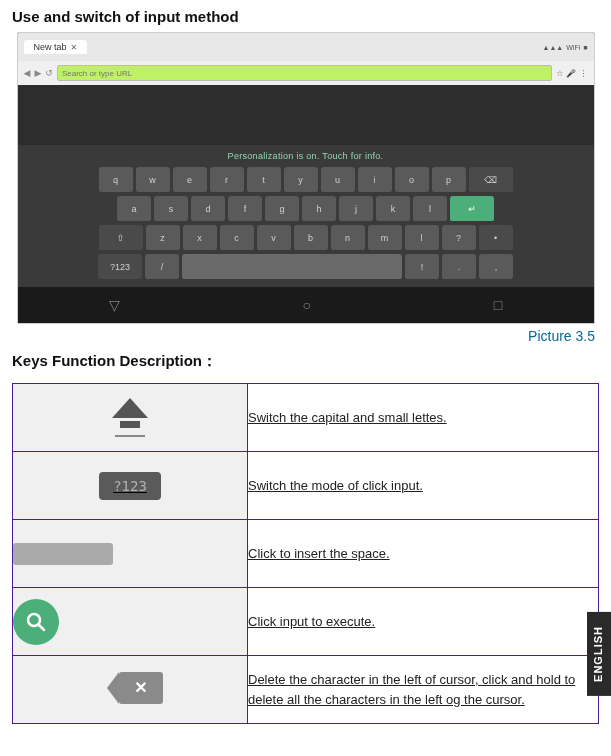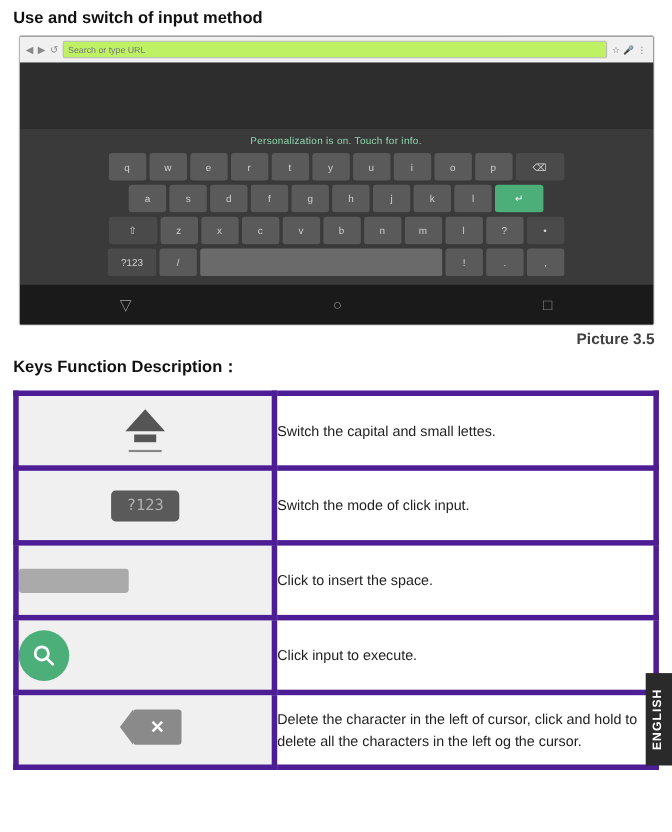--- a/index.html
+++ b/index.html
@@ -156,46 +156,47 @@
     }
     .nav-icon {
       color: #888;
       font-size: 14px;
     }
 
     
     .picture-label {
       text-align: right;
       padding: 4px 16px;
-      font-weight: bold;
+      font-weight: normal;
       font-size: 14px;
-      color: #404040;
+      color: #0369a1;
     }
 
     
     .keys-section {
       padding: 4px 12px 0 12px;
     }
     .keys-title {
       font-weight: bold;
       font-size: 15px;
       color: #111;
       margin-bottom: 12px;
     }
 
     
     .func-table {
       width: 100%;
       border-collapse: collapse;
       border: 1px solid #c8c8c8;
     }
     .func-table td {
-      border: 5px solid #4c1d95;
+      border: 1px solid #4c1d95;
       padding: 0;
       vertical-align: middle;
+      text-decoration: underline;
     }
     .icon-cell {
       width: 235px;
       height: 68px;
       background: #f0f0f0;
       text-align: center;
       vertical-align: middle;
     }
     .desc-cell {
       padding: 8px 12px;
@@ -312,20 +313,31 @@
   </style>
 </head>
 <body>
 
 <div class="header">
   <span class="header-title">Use and switch of input method</span>
 </div>
 
 <div class="screenshot-container">
 
+  <div class="browser-bar">
+    <div class="browser-tab">
+      <span>New tab</span>
+      <span class="tab-close">✕</span>
+    </div>
+    <div class="browser-status-icons">
+      <span>▲▲▲</span>
+      <span>WiFi</span>
+      <span>■</span>
+    </div>
+  </div>
 
   <div class="address-bar-row">
     <button class="nav-btn">◀</button>
     <button class="nav-btn">▶</button>
     <button class="nav-btn">↺</button>
     <input class="address-input" type="text" placeholder="Search or type URL" style="">
     <div class="address-icons">
       <span class="addr-icon">☆</span>
       <span class="addr-icon">🎤</span>
       <span class="addr-icon">⋮</span>

